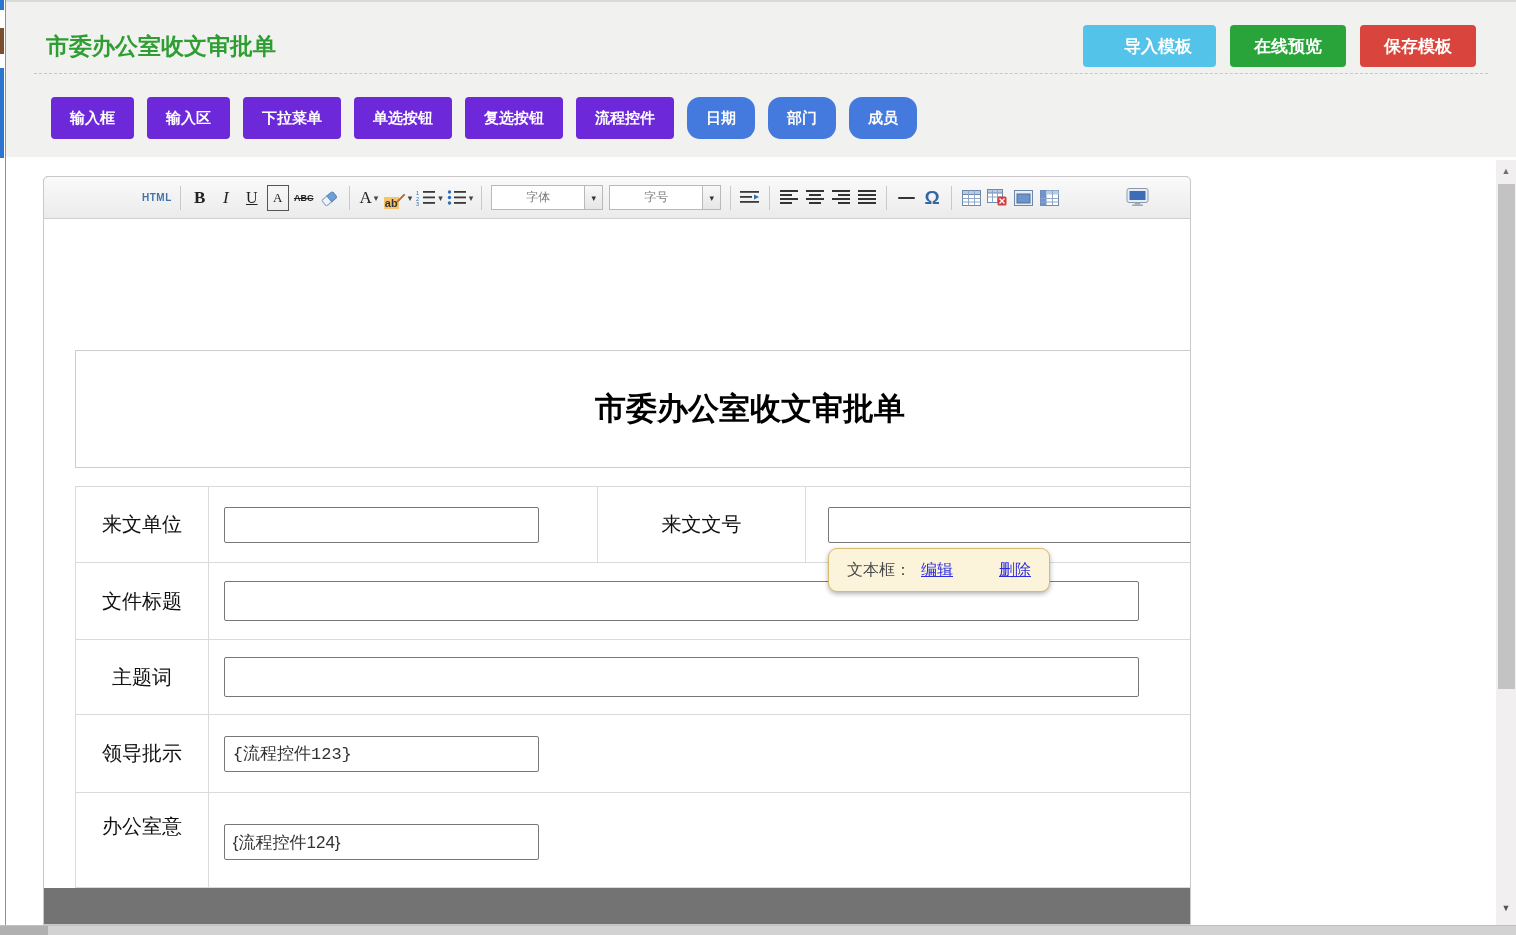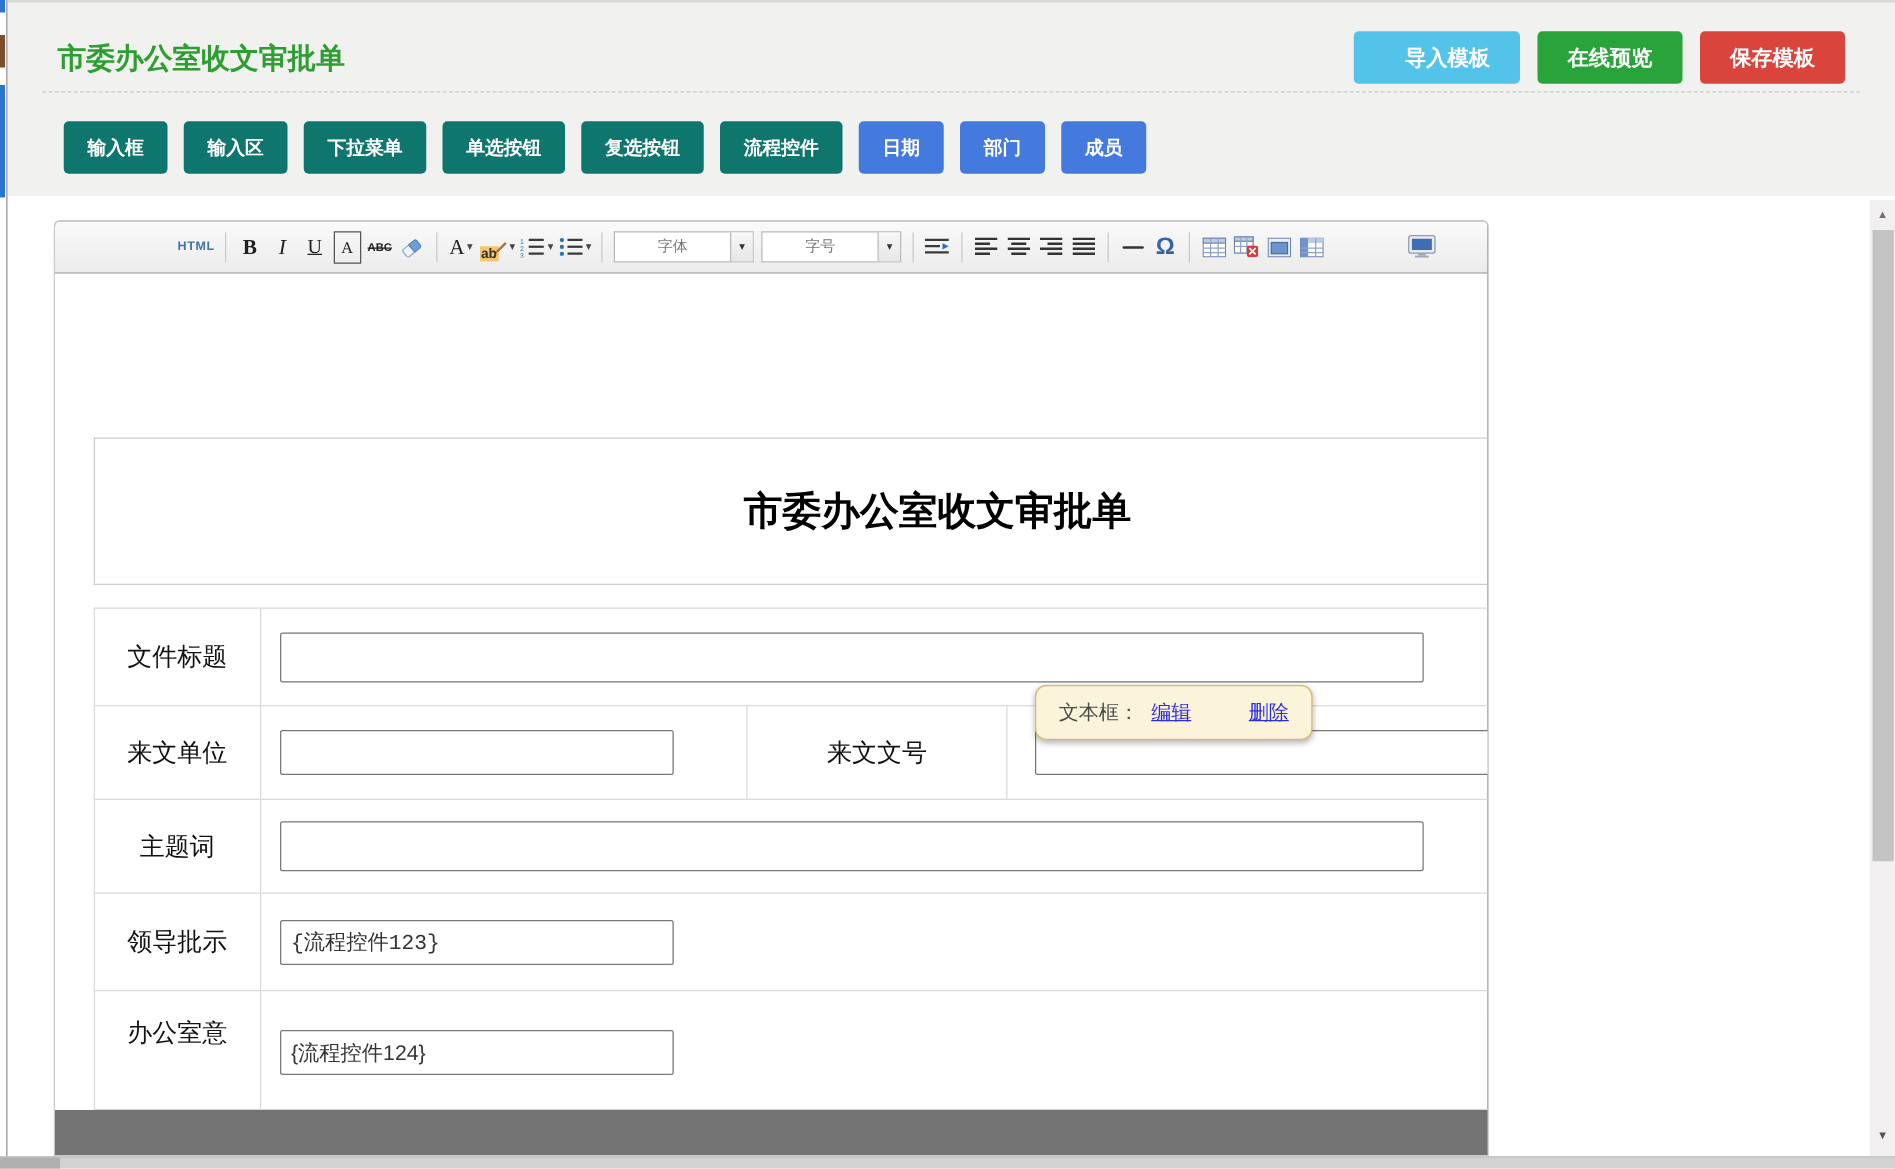--- a/index.html
+++ b/index.html
@@ -20,22 +20,22 @@
   .topbar { position:absolute; left:6px; top:0; width:1510px; height:157px; background:#f1f1ef; border-top:2px solid #d9d9d9; z-index:1; }
   .app-title { position:absolute; left:40px; top:29px; font-size:23px; font-weight:bold; color:#2f9e32; }
   .action-buttons { position:absolute; right:40px; top:23px; display:flex; gap:14px; }
   .btn-action { height:42px; padding:0 24px; font-size:17px; font-weight:bold; color:#fff; border:none; border-radius:4px; display:flex; align-items:center; cursor:pointer; }
   .btn-import { background:#53c3ea;padding-left:41px; }
   .btn-preview { background:#28a43a; }
   .btn-save { background:#d9453c; }
   .dashed-sep { position:absolute; left:28px; right:28px; top:71px; border-top:1px dashed #c8c8c8; }
   .widget-row { position:absolute; left:45px; top:95px; display:flex; gap:13px; }
   .btn-widget { height:42px; padding:0 19px; border:none; border-radius:4px; color:#fff; font-size:15px; font-weight:bold; display:flex; align-items:center; cursor:pointer; }
-  .w-light { background:#0f766e; }
-  .w-dark { background:#4479dd; }
+  .w-light { background:#6d28d9; }
+  .w-dark { background:#4479dd;border-radius:13px; }
 
   
   .editor { position:absolute; left:43px; top:176px; width:1148px; height:749px; border:1px solid #c9c9c9; border-radius:5px 5px 0 0; background:#737373; overflow:hidden; z-index:2; }
   .toolbar { height:42px; background:linear-gradient(#fafafa,#ebebeb); border-bottom:1px solid #cfcfcf; display:flex; align-items:center; padding:0 10px 0 96px; }
   .ti { height:26px; min-width:22px; display:flex; align-items:center; justify-content:center; margin:0 2px; color:#222; cursor:pointer; }
   .tsep { width:1px; height:24px; background:#c9c9c9; margin:0 6px; }
   .g-html { font-size:10px; font-weight:bold; color:#3f74ad; letter-spacing:.5px; }
   .g-serif { font-family:"Liberation Serif","DejaVu Serif",serif; font-size:17px; color:#222; }
   .g-b { font-weight:bold; }
   .g-i { font-style:italic; }
@@ -267,39 +267,39 @@
     </span>
   </div>
 
   <div class="content">
     <div class="title-box">
       <span class="form-title">市委办公室收文审批单</span>
     </div>
 
     <div class="ftable">
 
+      <div class="frow h75">
+        <div class="fcell lab" style="width:132px">来文单位</div>
+        <div class="fcell inp-cell" style="width:390px">
+          <input class="txt" style="width: 315px;" value="">
+        </div>
+        <div class="fcell lab" style="width:208px">来文文号</div>
+        <div class="fcell inp-cell" style="width:620px;padding-left:22px">
+          <input class="txt" style="width: 463px;" value="">
+        </div>
+      </div>
+
       <div class="frow h77">
         <div class="fcell lab" style="width:132px">文件标题</div>
         <div class="fcell inp-cell" style="width:1218px">
           <input class="txt" style="width: 915px; height: 40px;" value="">
         </div>
       </div>
 
       <div class="frow h75">
-        <div class="fcell lab" style="width:132px">来文单位</div>
-        <div class="fcell inp-cell" style="width:390px">
-          <input class="txt" style="width: 315px;" value="">
-        </div>
-        <div class="fcell lab" style="width:208px">来文文号</div>
-        <div class="fcell inp-cell" style="width:620px;padding-left:22px">
-          <input class="txt" style="width: 463px;" value="">
-        </div>
-      </div>
-
-      <div class="frow h75">
         <div class="fcell lab" style="width:132px">主题词</div>
         <div class="fcell inp-cell" style="width:1218px">
           <input class="txt" style="width: 915px; height: 40px;" value="">
         </div>
       </div>
 
 
       <div class="frow h78">
         <div class="fcell lab" style="width:132px">领导批示</div>
         <div class="fcell inp-cell" style="width:1218px">

